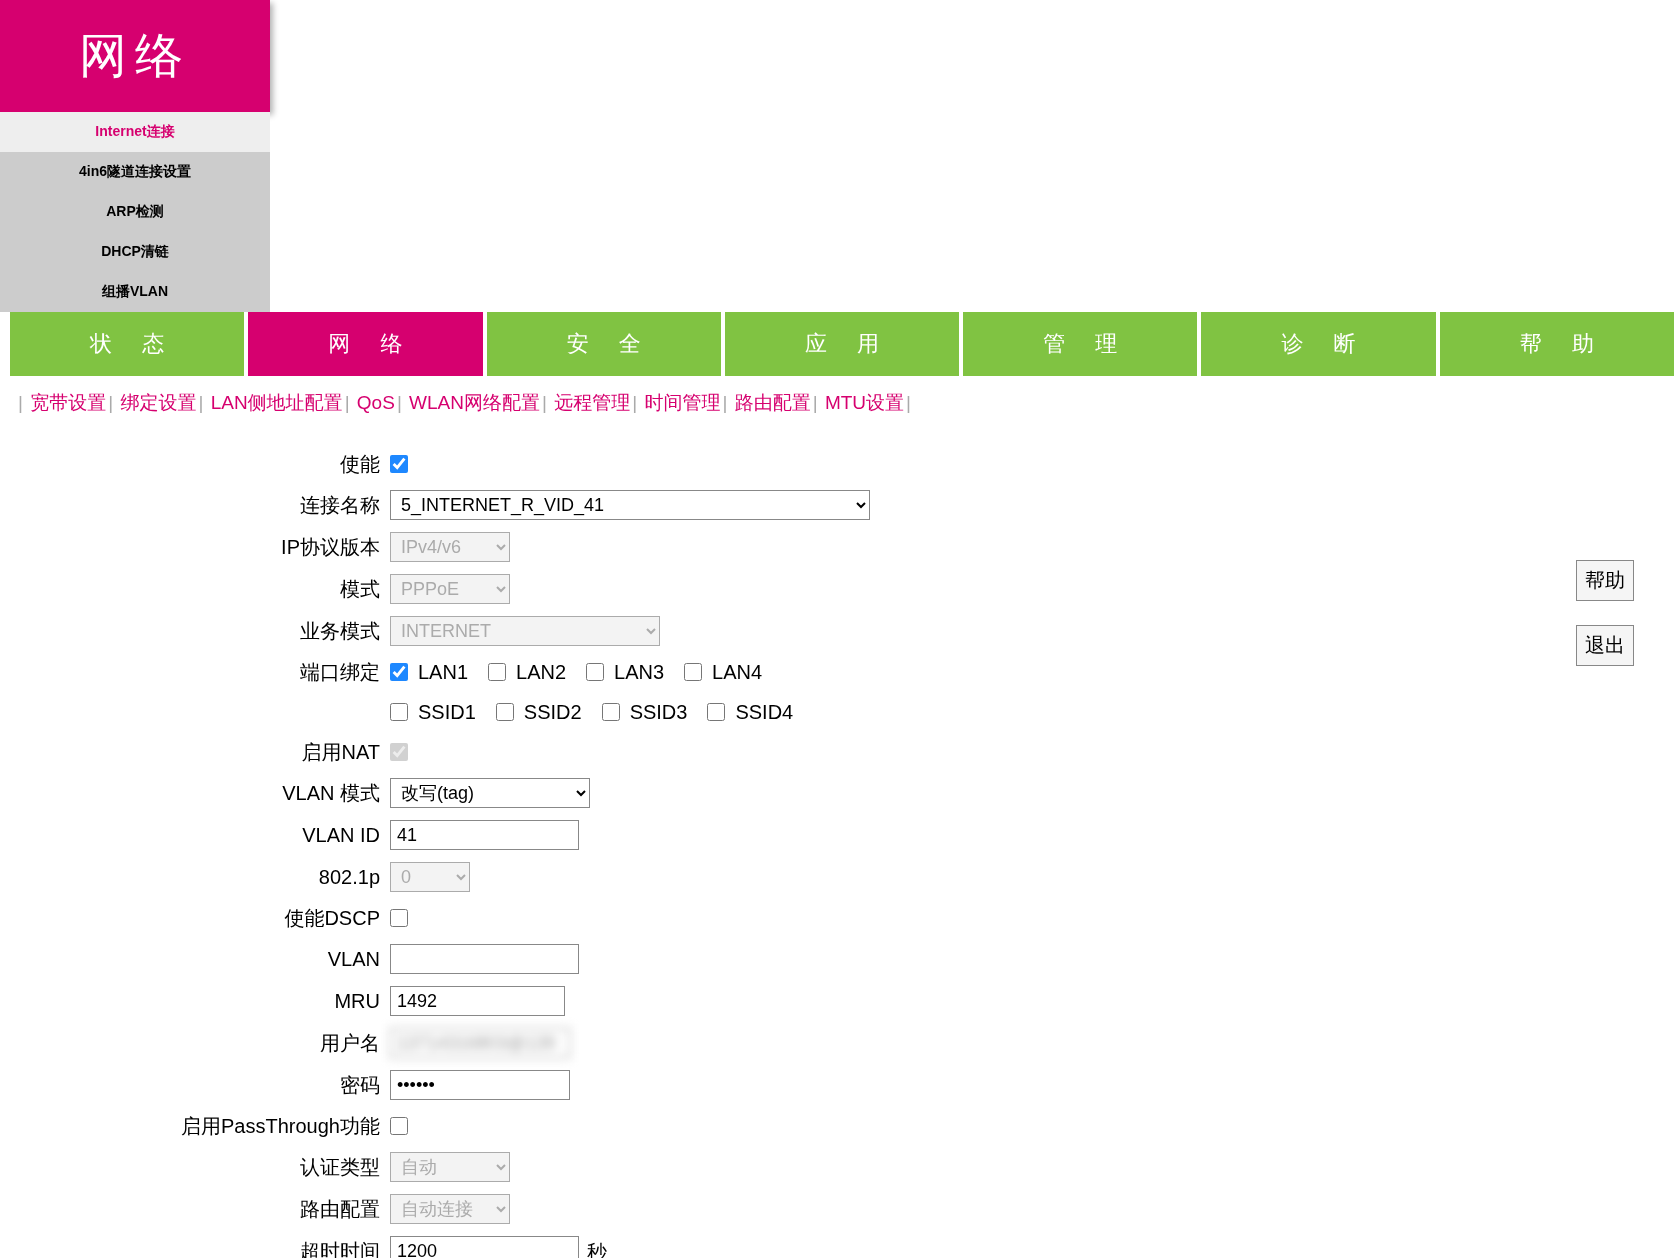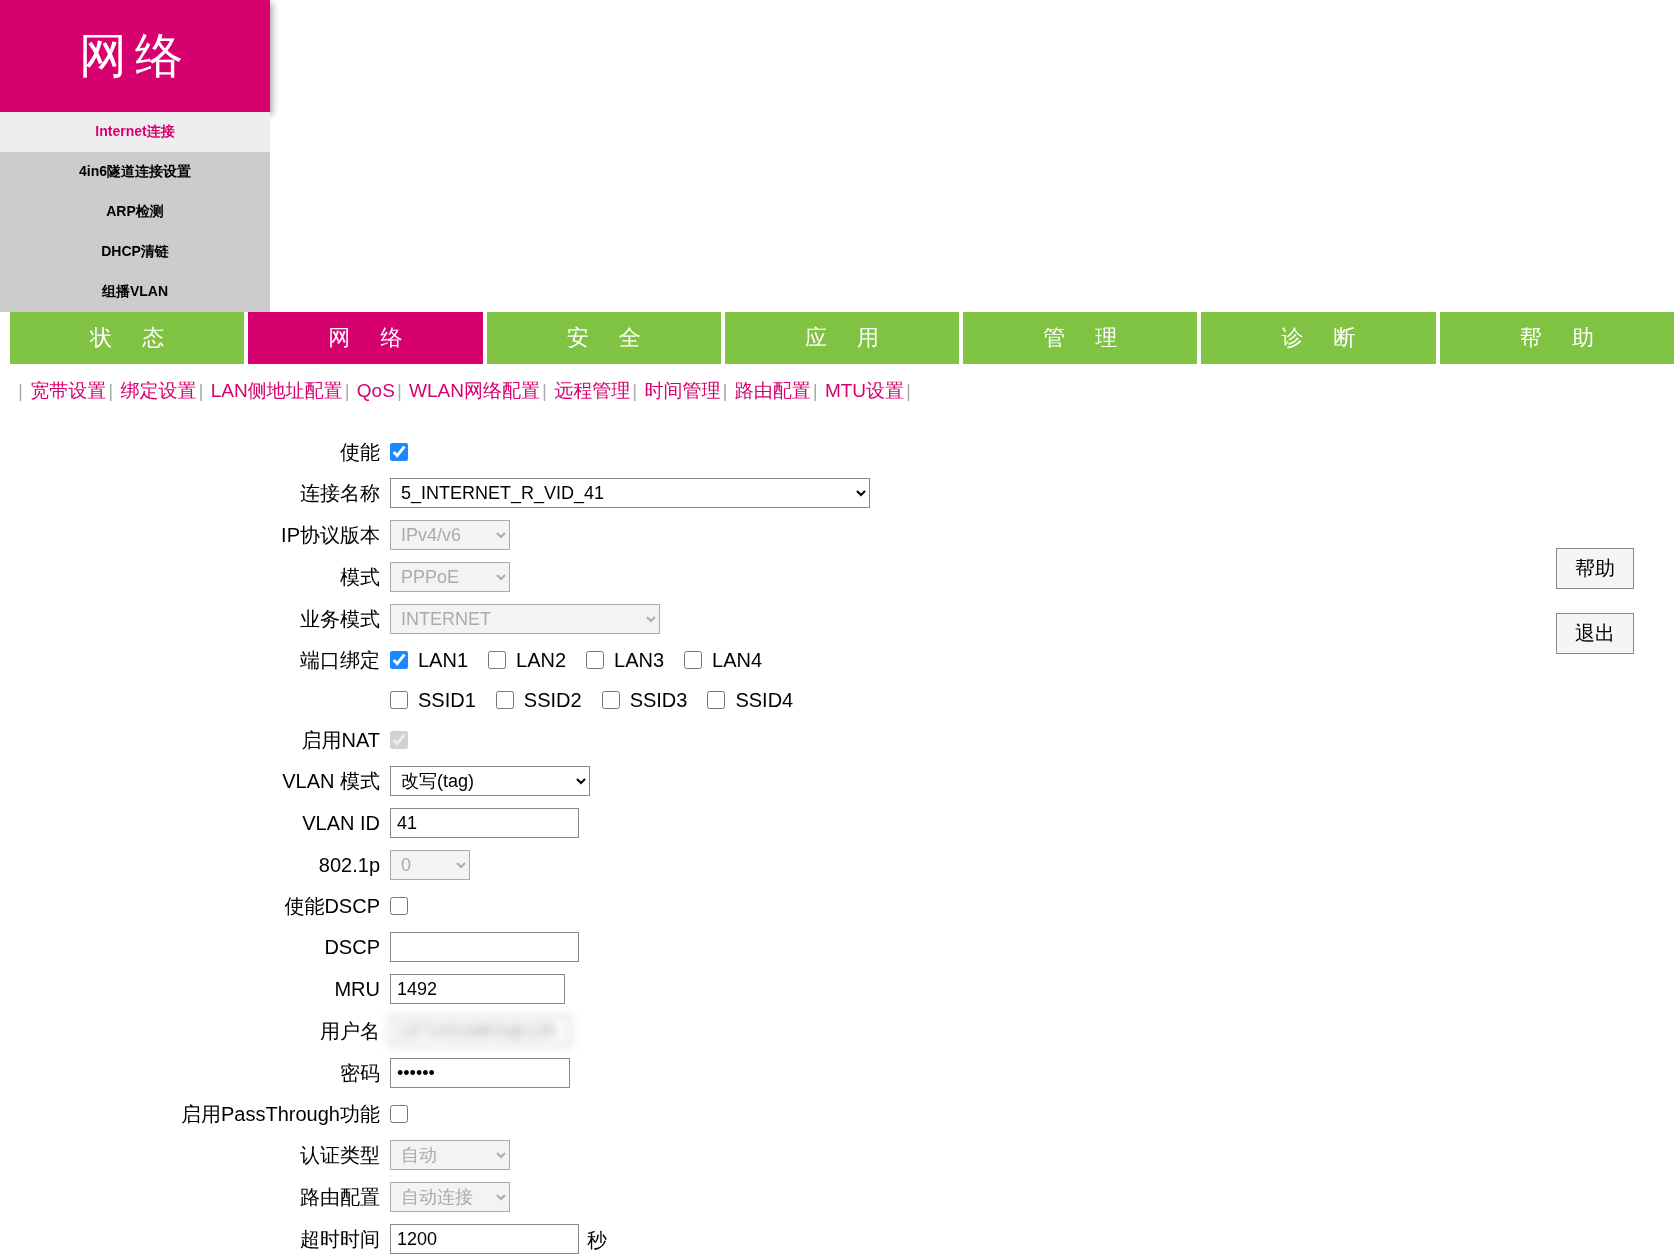--- a/index.html
+++ b/index.html
@@ -28,21 +28,21 @@
       text-align: center;
       padding: 11px 0;
       font-size: 14px;
       font-weight: bold;
       cursor: pointer;
     }
     .sidebar-item.active { background: #eee; color: #d6006f; }
     
     .right-panel { flex: 1; }
     
-    .top-nav { display: flex; gap: 4px; padding-left: 10px; height: 52px; }
+    .top-nav { display: flex; gap: 4px; padding-left: 10px; height: 64px; }
     .top-nav-item {
       background: #80c342;
       color: #fff;
       flex: 1;
       display: flex;
       align-items: center;
       justify-content: center;
       font-size: 22px;
       letter-spacing: 12px;
       padding-left: 12px;
@@ -95,21 +95,21 @@
       vertical-align: middle;
     }
     
     .cb-group { display: flex; gap: 20px; }
     .cb-item { display: flex; align-items: center; gap: 10px; font-size: 20px; }
     
     .side-buttons { width: 120px; display: flex; flex-direction: column; gap: 24px; padding-top: 110px; align-items: flex-end; padding-right: 20px; }
     .side-btn {
       border: 1px solid #888;
       background: #f5f5f5;
-      padding: 6px 18px;
+      padding: 6px 8px;
       font-size: 20px;
       cursor: pointer;
     }
     
     .wide-select { width: 480px; }
     .med-select { width: 120px; }
     .med2-select { width: 200px; }
     .narrow-select { width: 80px; }
     .mru-input { width: 175px; }
     .vlan-input { width: 189px; }
@@ -280,21 +280,21 @@
         </div>
 
         <div class="form-row">
           <div class="form-label">使能DSCP</div>
           <div class="form-control">
               <input type="checkbox" style="">
             </div>
         </div>
 
         <div class="form-row">
-          <div class="form-label">DSCP</div>
+          <div class="form-label">VLAN</div>
           <div class="form-control">
             <input type="text" class="vlan-input" value="" style="">
           </div>
         </div>
 
         <div class="form-row">
           <div class="form-label">MRU</div>
           <div class="form-control">
             <input type="text" class="mru-input" value="1492" style="">
           </div>

